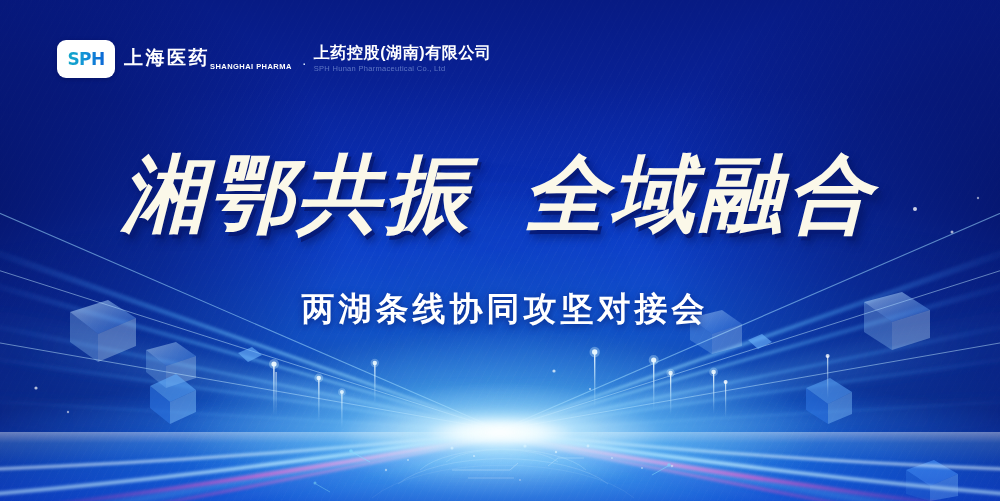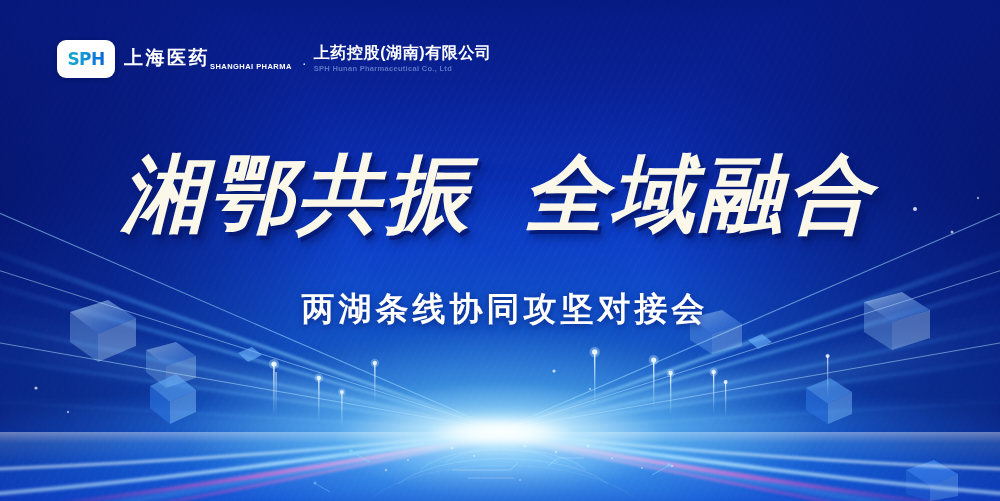--- a/index.html
+++ b/index.html
@@ -105,21 +105,21 @@
     margin-top:14px;white-space:nowrap;
   }
   .logo-dot{
     color:#dce9ff;font-size:15px;margin:0 7px 0 10px;line-height:1;transform:translateY(3px);
   }
   .logo-co-block{display:flex;flex-direction:column;justify-content:center;}
   .logo-co{
     color:#ffffff;font-size:16px;font-weight:700;letter-spacing:.6px;line-height:1.05;white-space:nowrap;
   }
   .logo-co-en{
-    color:rgba(190,214,255,.46);font-size:7.5px;font-weight:700;letter-spacing:.3px;
+    color:rgba(190,214,255,.46);font-size:7.5px;font-weight:400;letter-spacing:.3px;
     line-height:1.2;margin-top:3px;white-space:nowrap;
   }
 
   
   .title-wrap{
     position:absolute;left:0;right:4px;top:152px;text-align:center;
   }
   .title{
     display:inline-block;
     color:#fbf8e9;

